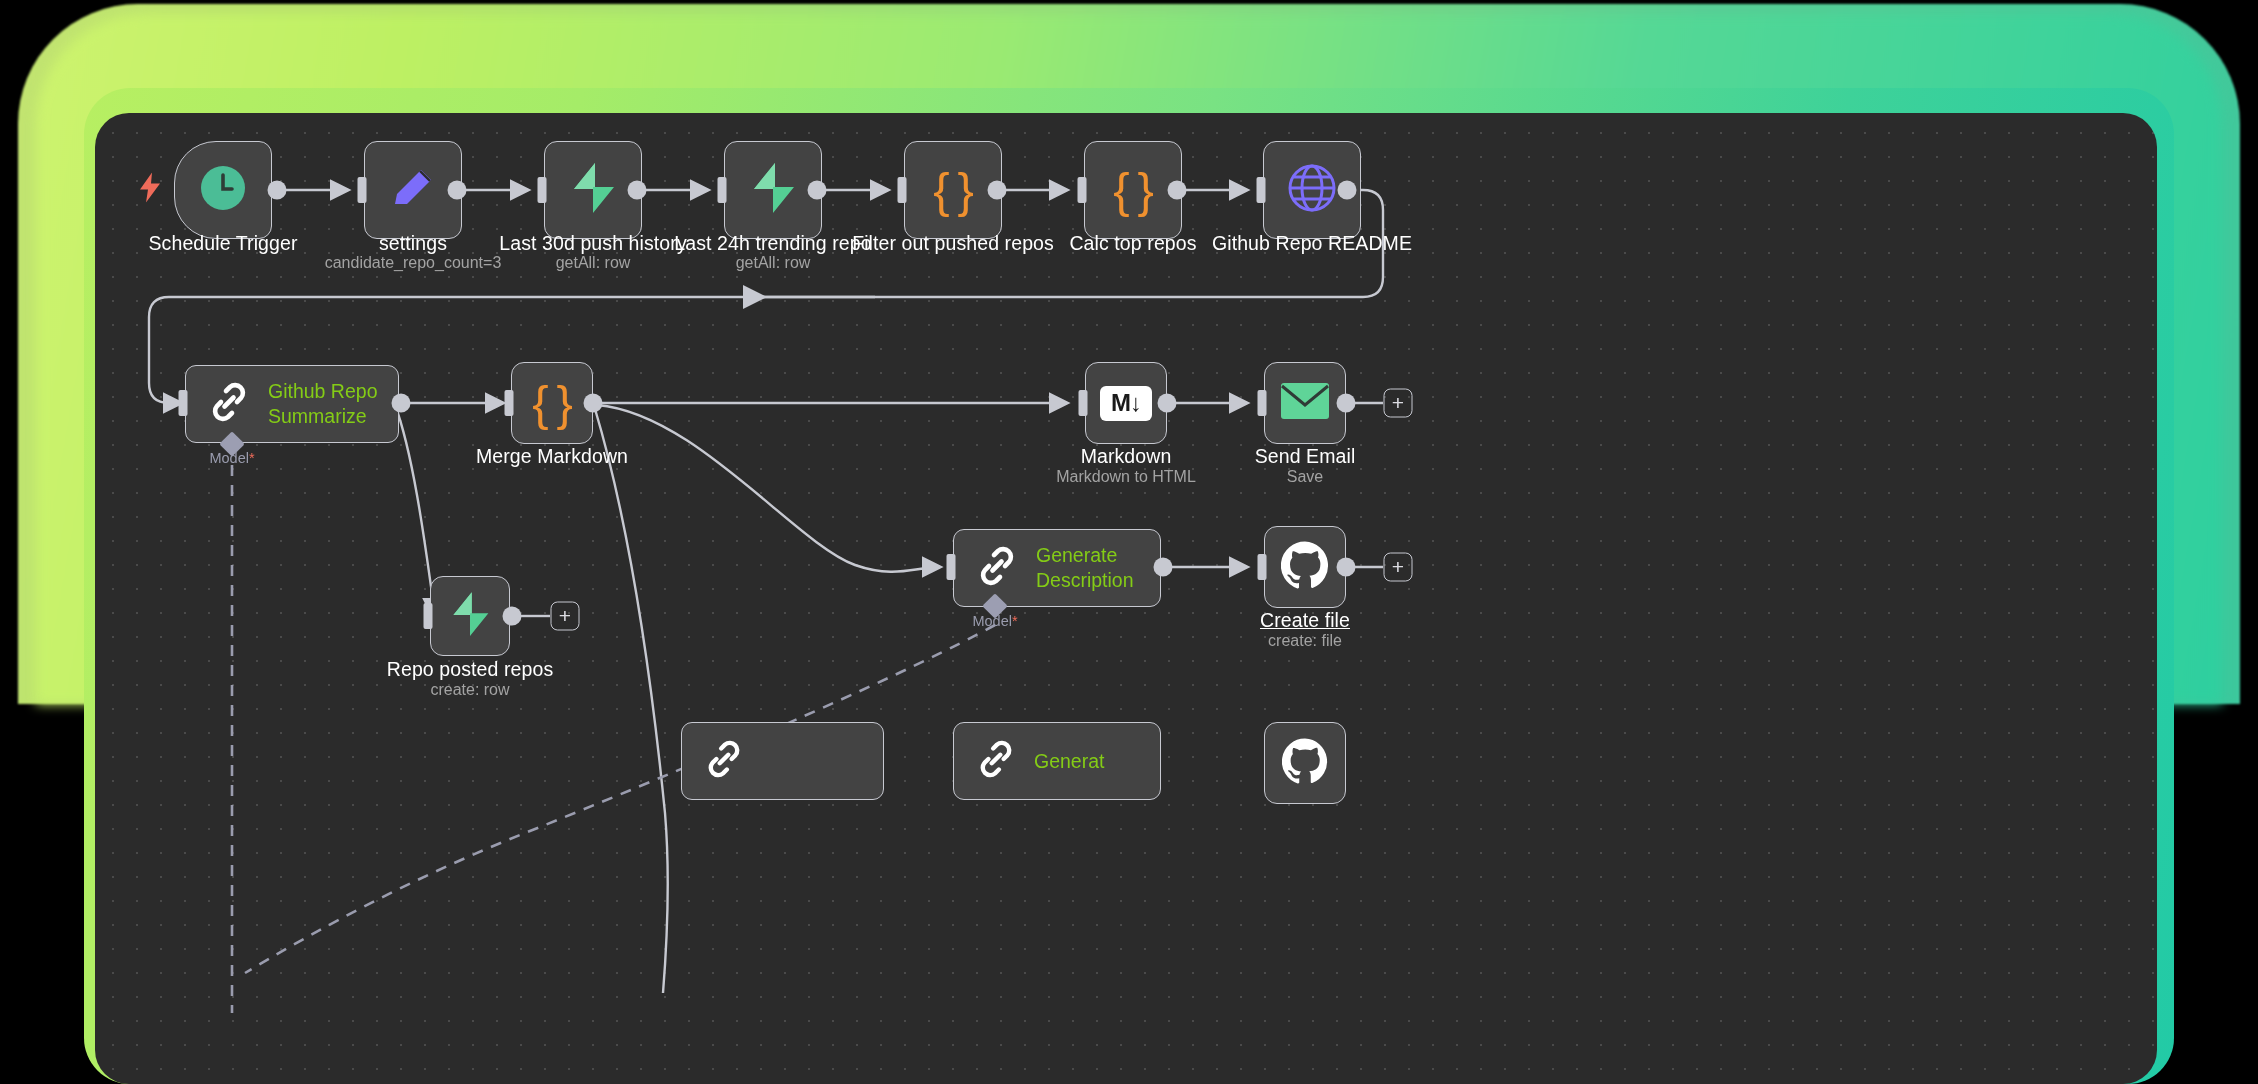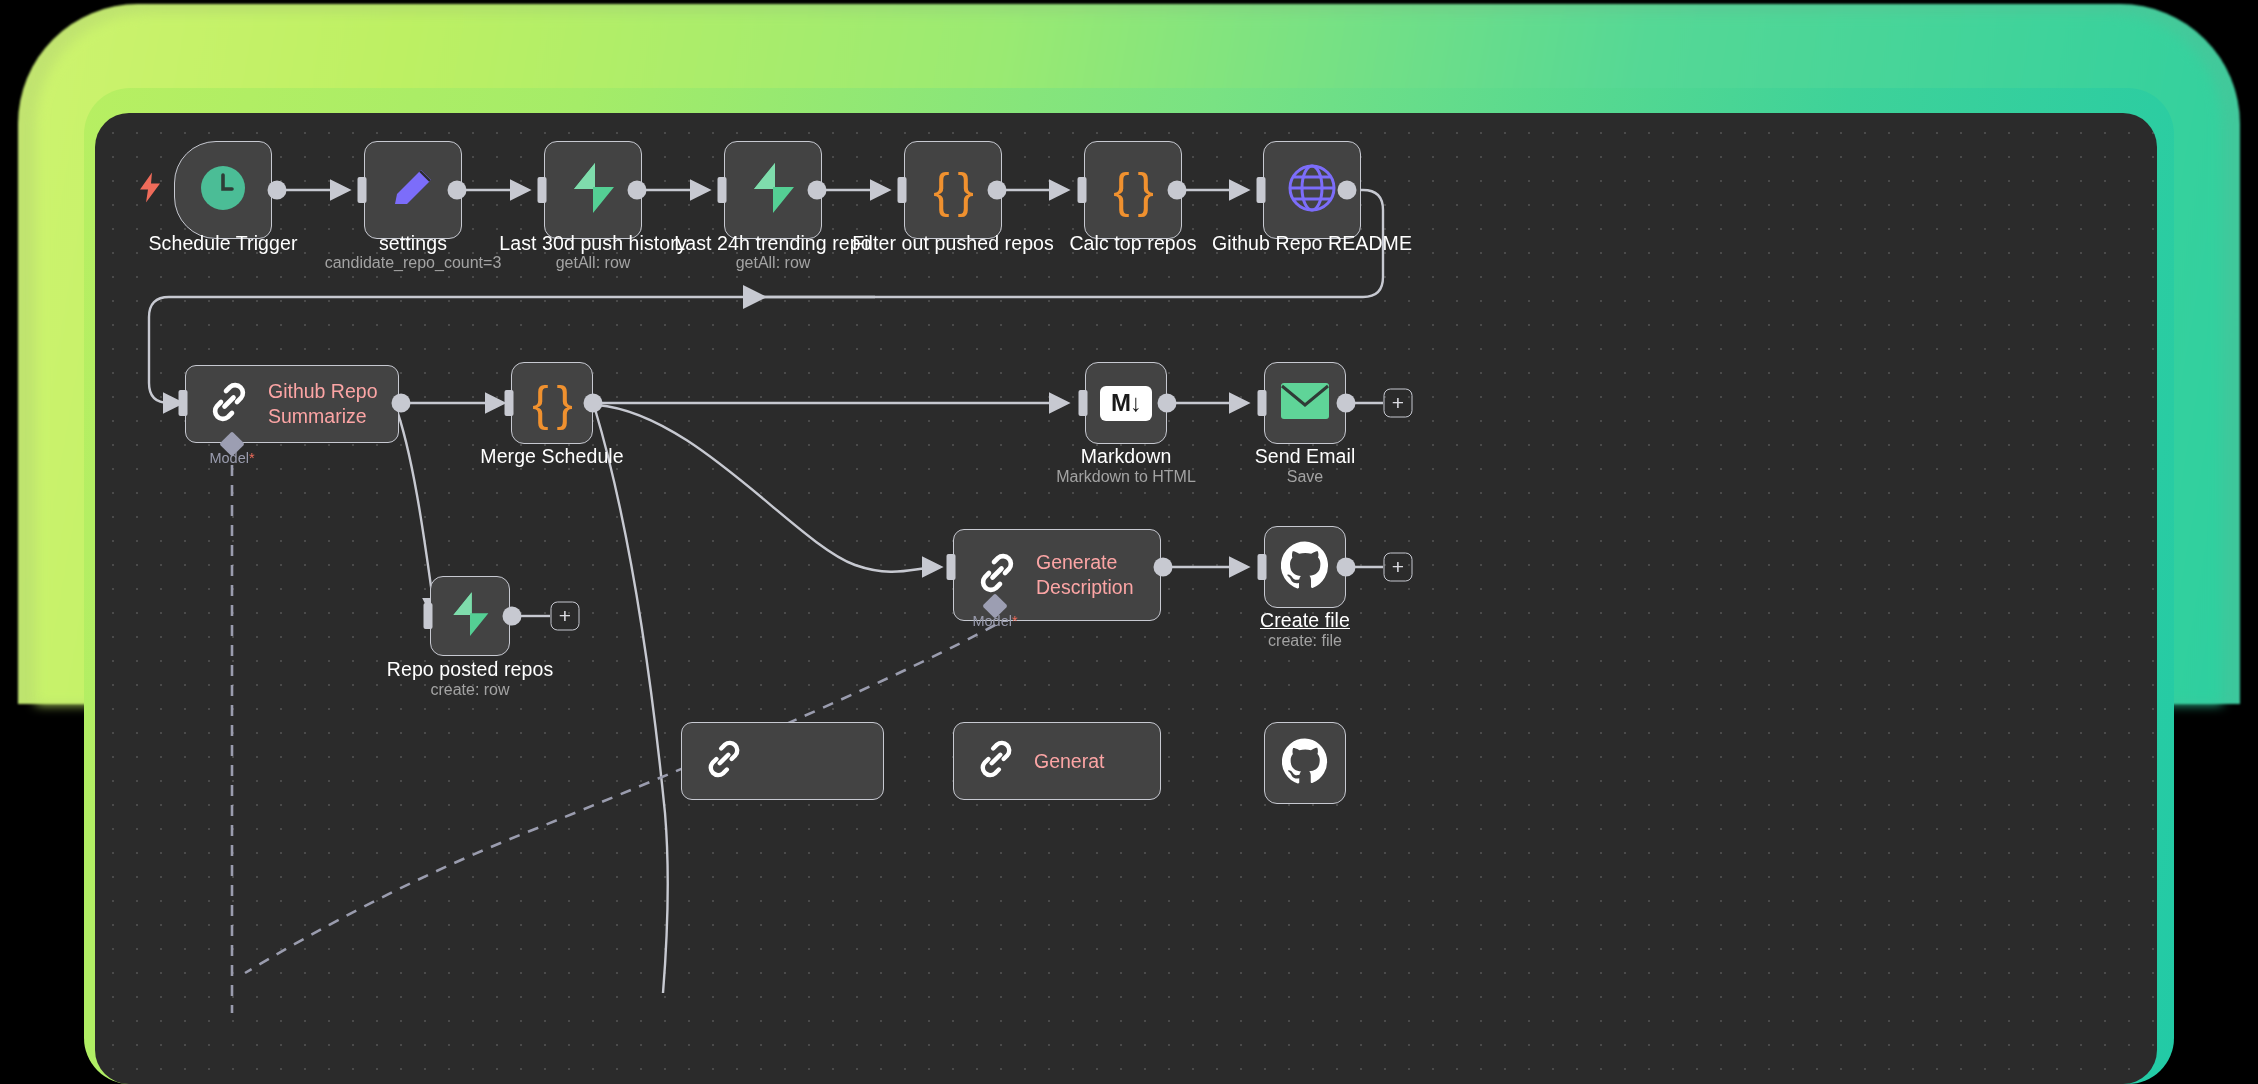--- a/index.html
+++ b/index.html
@@ -49,21 +49,21 @@
         display:flex;align-items:center;justify-content:center;}
   .node.square{width:98px;height:98px;}
   .node.trigger{width:98px;height:98px;border-radius:42px 13px 13px 42px;}
   .node.wide{width:214px;height:78px;border-radius:11px;justify-content:flex-start;padding-left:22px;gap:18px;}
 
   .nlabel{position:absolute;color:#ffffff;font-size:19.5px;letter-spacing:.1px;
           white-space:nowrap;text-align:center;transform:translateX(-50%);}
   .nsub{position:absolute;color:#a3a3a3;font-size:16px;white-space:nowrap;
         text-align:left;transform:translateX(-50%);}
 
-  .wtitle{color:#fca5a5;font-size:19.5px;line-height:1.28;white-space:pre-line;}
+  .wtitle{color:#84cc16;font-size:19.5px;line-height:1.28;white-space:pre-line;}
 
   
   .port-out{position:absolute;width:19px;height:19px;border-radius:50%;
             background:#c7c9d1;transform:translate(-50%,-50%);}
   .port-in{position:absolute;width:9px;height:26px;border-radius:2px;
            background:#c7c9d1;transform:translate(-50%,-50%);}
   .port-diamond{position:absolute;width:18px;height:18px;background:#9c9eb2;
                 transform:translate(-50%,-50%) rotate(45deg);border-radius:2px;}
   .sub-port-label{position:absolute;color:#9a9cae;font-size:14.5px;white-space:nowrap;
                   transform:translateX(-50%);}
@@ -236,21 +236,21 @@
     <div class="port-in" style="left:88px;top:290px;"></div>
     <div class="port-out" style="left:306px;top:290px;"></div>
     <div class="port-diamond" style="left:137px;top:331px;"></div>
     <div class="sub-port-label" style="left:137px;top:337px;">Model<span class="req">*</span></div>
 
     <div class="node square" style="left:416px;top:249px;width:82px;height:82px;">
       <span class="braces">{ }</span>
     </div>
     <div class="port-in" style="left:414px;top:290px;"></div>
     <div class="port-out" style="left:498px;top:290px;"></div>
-    <div class="nlabel" style="left:457px;top:332px;">Merge Schedule</div>
+    <div class="nlabel" style="left:457px;top:332px;">Merge Markdown</div>
 
     <div class="node square" style="left:990px;top:249px;width:82px;height:82px;">
       <span class="mdbadge">M↓</span>
     </div>
     <div class="port-in" style="left:988px;top:290px;"></div>
     <div class="port-out" style="left:1072px;top:290px;"></div>
     <div class="nlabel" style="left:1031px;top:332px;text-align:center;">Markdown</div>
     <div class="nsub" style="left:1031px;top:355px;">Markdown to HTML</div>
 
     <div class="node square" style="left:1169px;top:249px;width:82px;height:82px;">
@@ -260,21 +260,21 @@
             <path d="M1 3 L24 22 L47 3" stroke="#2f3b36" stroke-width="3" fill="none"></path>
           </svg>
       </span>
     </div>
     <div class="port-in" style="left:1167px;top:290px;"></div>
     <div class="port-out" style="left:1251px;top:290px;"></div>
     <div class="nlabel" style="left:1210px;top:332px;">Send Email</div>
     <div class="nsub" style="left:1210px;top:355px;">Save</div>
     <div class="plusbtn" style="left:1303px;top:290px;">+</div>
 
-    <div class="node wide" style="left:858px;top:416px;width:208px;height:92px;">
+    <div class="node wide" style="left:858px;top:416px;width:208px;height:78px;">
       <span>
         <svg width="42" height="42" viewBox="0 0 42 42" fill="none" stroke="#ffffff" stroke-width="4.6" stroke-linecap="round">
           <path d="M16.5 25.5 L25.5 16.5"></path>
           <path d="M13 21 L9 25 a7.8 7.8 0 0 0 11 11 l4 -4"></path>
           <path d="M29 21 L33 17 a7.8 7.8 0 0 0 -11 -11 l-4 4"></path>
         </svg>
       </span>
       <span class="wtitle">Generate
 Description</span>
     </div>

